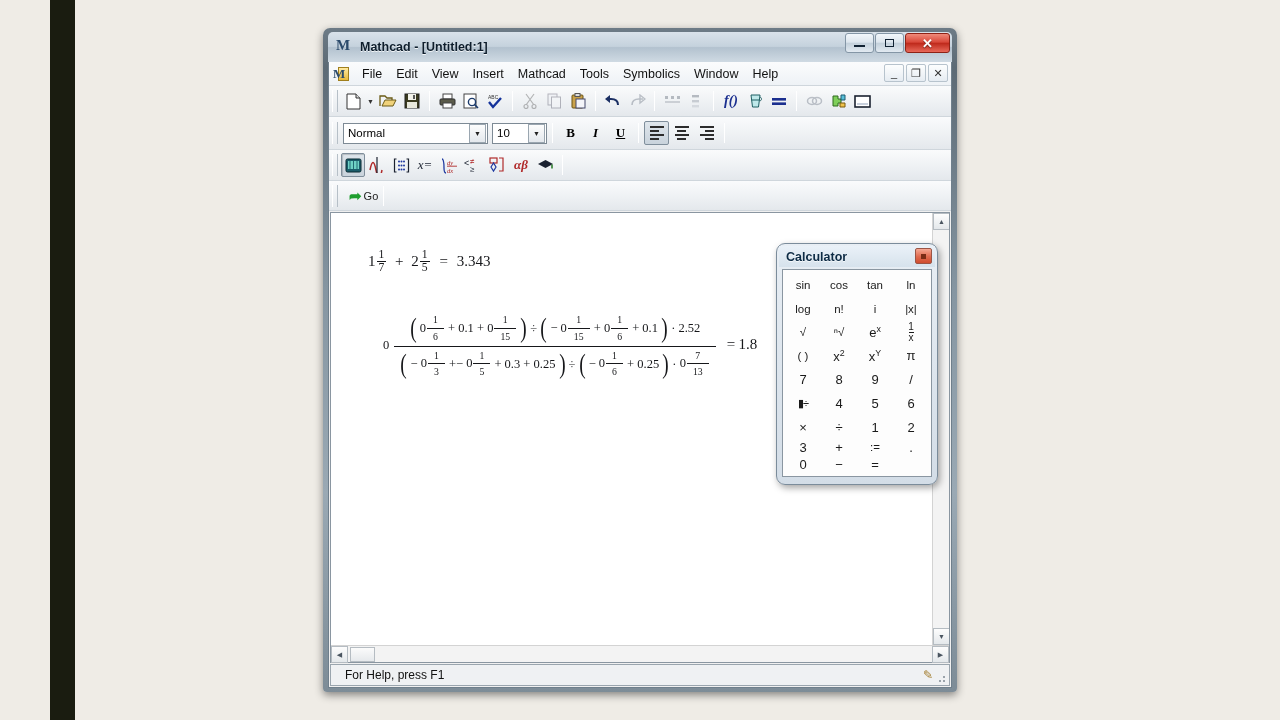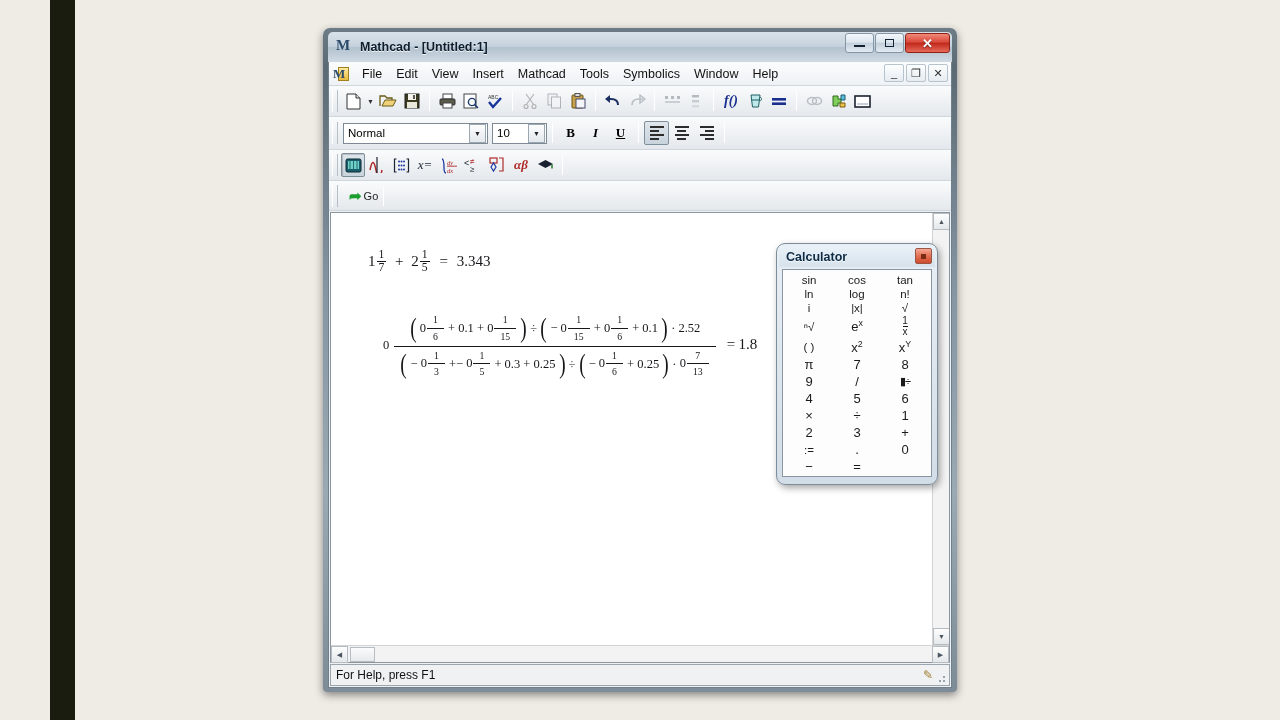--- a/index.html
+++ b/index.html
@@ -204,21 +204,21 @@
     position:absolute; left:19px; top:1px; width:25px; height:15px;
     background: linear-gradient(to bottom,#fbfbfb,#e6e9ec);
     border: 1px solid #b5bcc2;
   }
 
   
   #statusbar {
     height: 22px; background: #eff1f3;
     border: 1px solid #9aa5ae; margin: 1px 1px 1px 1px;
     display: flex; align-items: center; font-size: 12px; color: #111;
-    padding-left: 5px; position: relative; flex: none;
+    padding-left: 14px; position: relative; flex: none;
   }
   #status-pen { position:absolute; right: 16px; font-size: 12px; color:#a07a2a; }
   #status-grip {
     position:absolute; right: 2px; bottom: 1px; width: 12px; height: 12px;
     background:
       radial-gradient(circle 1px at 9px 9px,#9aa3ab 99%,transparent 100%),
       radial-gradient(circle 1px at 5px 9px,#9aa3ab 99%,transparent 100%),
       radial-gradient(circle 1px at 9px 5px,#9aa3ab 99%,transparent 100%);
   }
 
@@ -261,21 +261,21 @@
   #calc-close {
     position: absolute; right: 3px; top: 2px; width: 17px; height: 16px;
     border: 1px solid #9b5545; border-radius: 2px;
     background: linear-gradient(to bottom,#f6a893,#e06a4e 55%,#cf4c2e);
     display:flex; align-items:center; justify-content:center;
   }
   #calc-close i { display:block; width:5px; height:5px; background:#7a2c15; }
   #calc-grid {
     margin: 2px 3px 3px 3px; background: #fdfdfd; border: 1px solid #8a96a1;
     height: 208px; padding: 3px 2px;
-    display: grid; grid-template-columns: repeat(3,1fr); grid-template-rows: repeat(7,1fr);
+    display: grid; grid-template-columns: repeat(4,1fr); grid-template-rows: repeat(7,1fr);
   }
   .ckey {
     display: flex; align-items: center; justify-content: center;
     font-family: "Liberation Sans", sans-serif;
     font-size: 13px; color: #1a1a1a; border: 1px solid transparent;
   }
   .ckey.small { font-size: 11.5px; }
   .ckey sup { font-size: 0.68em; vertical-align: super; }
   .ckey .minifrac { display:inline-flex; flex-direction:column; align-items:center; line-height:1; font-size:10px; }
   .ckey .minifrac .d { border-top:1px solid #1a1a1a; }

